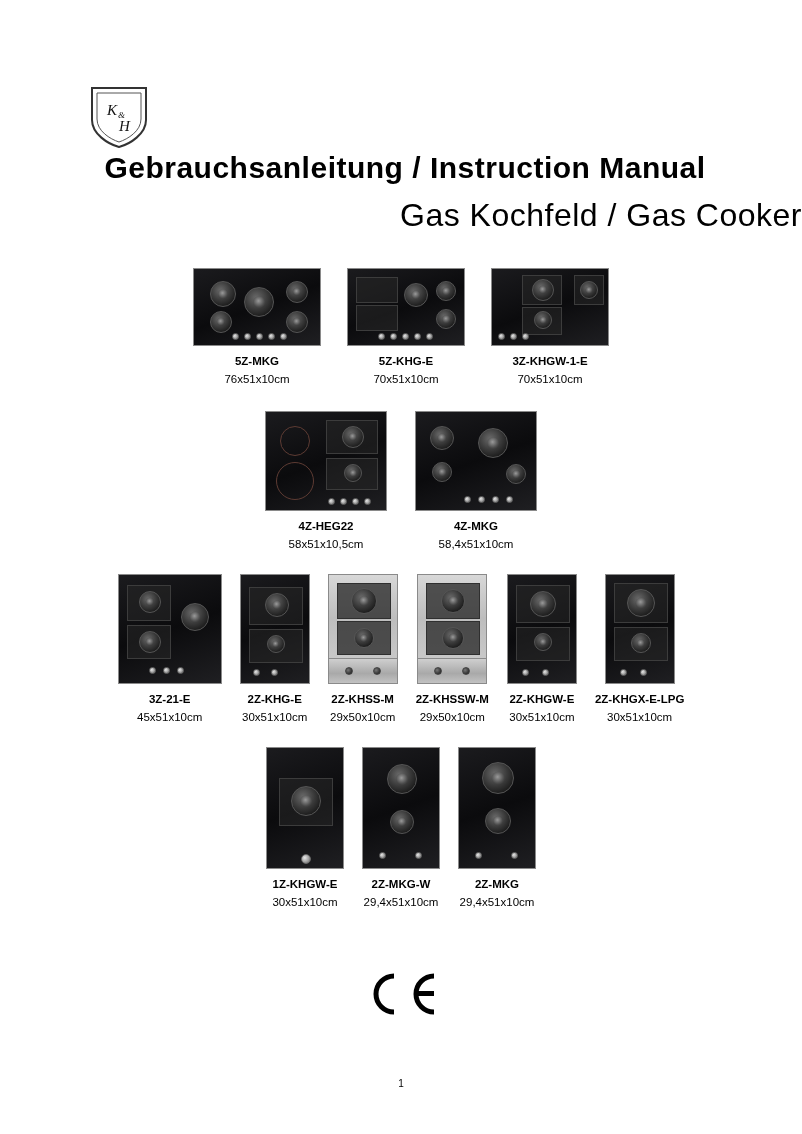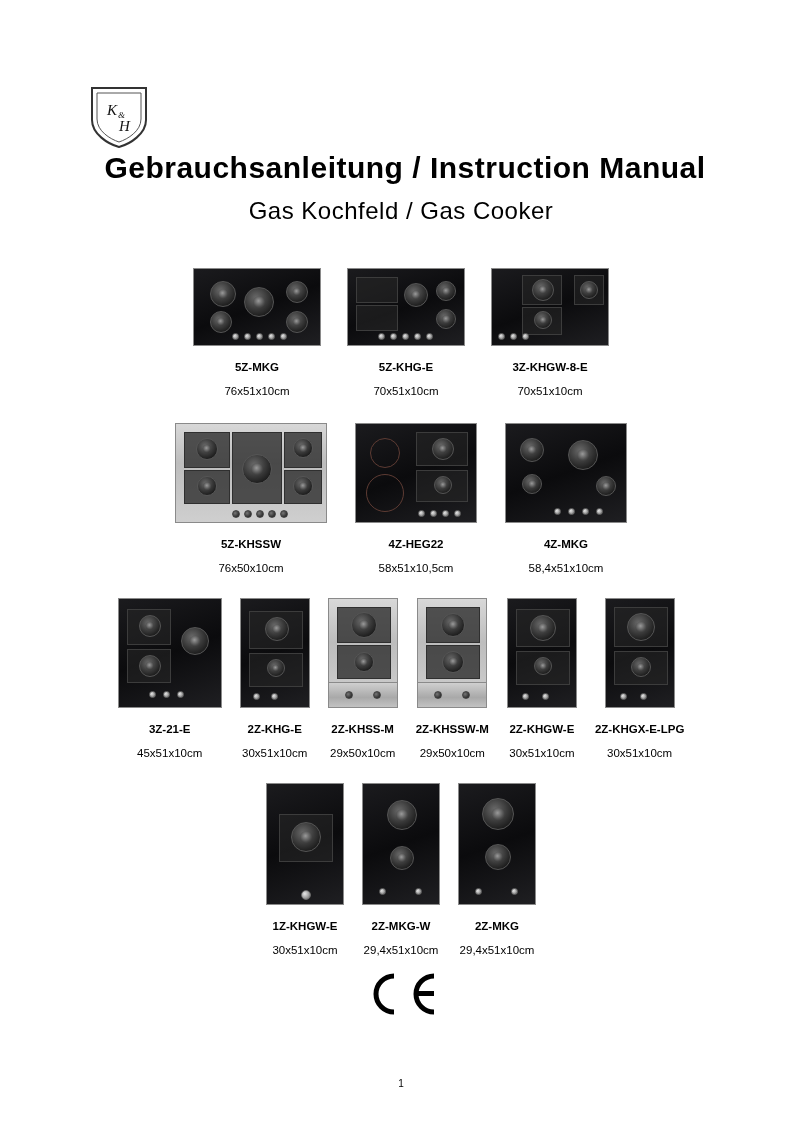--- a/index.html
+++ b/index.html
@@ -42,43 +42,42 @@
     text-align: center;
     font-size: 30px;
     font-weight: bold;
     letter-spacing: 0.5px;
   }
   .title-sub {
     position: absolute;
     top: 197px;
     left: 0;
     width: 802px;
-    text-align: center;
-    font-size: 24px;
+    text-align: right;
+    font-size: 32px;
     font-weight: normal;
     letter-spacing: 0.5px;
   }
 
   
   .grid {
     position: absolute;
     left: 0;
     top: 268px;
     width: 802px;
   }
   .row {
     display: flex;
     justify-content: center;
     align-items: flex-start;
   }
   .cell {
     display: flex;
     flex-direction: column;
     align-items: center;
-    gap: 6px;
   }
   .hob {
     border: 1px solid #8a8a8a;
     box-sizing: border-box;
     position: relative;
     overflow: hidden;
   }
   .model {
     font-size: 11.5px;
     font-weight: bold;
@@ -240,47 +239,26 @@
           <div class="grate" style="left:30px;top:6px;width:40px;height:30px;"></div>
           <div class="grate" style="left:82px;top:6px;width:30px;height:30px;"></div>
           <div class="grate" style="left:30px;top:38px;width:40px;height:28px;"></div>
           <div class="burner" style="width:22px;height:22px;left:40px;top:10px;"></div>
           <div class="burner" style="width:18px;height:18px;left:88px;top:12px;"></div>
           <div class="burner" style="width:18px;height:18px;left:42px;top:42px;"></div>
           <div class="knob" style="left:6px;top:64px;"></div>
           <div class="knob" style="left:18px;top:64px;"></div>
           <div class="knob" style="left:30px;top:64px;"></div>
         </div>
-        <div class="model">3Z-KHGW-8-E</div>
+        <div class="model">3Z-KHGW-1-E</div>
         <div class="dims">70x51x10cm</div>
       </div>
     </div>
 
     <div class="row" style="gap:28px;margin-top:26px;">
-      <div class="cell">
-        <div class="hob surf-steel" style="width:152px;height:100px;">
-          <div class="grate-steel" style="left:8px;top:8px;width:46px;height:36px;"></div>
-          <div class="grate-steel" style="left:8px;top:46px;width:46px;height:34px;"></div>
-          <div class="grate-steel" style="left:56px;top:8px;width:50px;height:72px;"></div>
-          <div class="grate-steel" style="left:108px;top:8px;width:38px;height:36px;"></div>
-          <div class="grate-steel" style="left:108px;top:46px;width:38px;height:34px;"></div>
-          <div class="burner" style="width:22px;height:22px;left:20px;top:14px;"></div>
-          <div class="burner" style="width:20px;height:20px;left:21px;top:52px;"></div>
-          <div class="burner" style="width:30px;height:30px;left:66px;top:30px;"></div>
-          <div class="burner" style="width:20px;height:20px;left:117px;top:14px;"></div>
-          <div class="burner" style="width:20px;height:20px;left:117px;top:52px;"></div>
-          <div class="knob-dark" style="left:56px;top:86px;"></div>
-          <div class="knob-dark" style="left:68px;top:86px;"></div>
-          <div class="knob-dark" style="left:80px;top:86px;"></div>
-          <div class="knob-dark" style="left:92px;top:86px;"></div>
-          <div class="knob-dark" style="left:104px;top:86px;"></div>
-        </div>
-        <div class="model">5Z-KHSSW</div>
-        <div class="dims">76x50x10cm</div>
-      </div>
 
 
       <div class="cell">
         <div class="hob surf-glass" style="width:122px;height:100px;">
           <div class="ceram-ring" style="left:14px;top:14px;width:30px;height:30px;"></div>
           <div class="ceram-ring" style="left:10px;top:50px;width:38px;height:38px;"></div>
           <div class="grate" style="left:60px;top:8px;width:52px;height:34px;"></div>
           <div class="grate" style="left:60px;top:46px;width:52px;height:32px;"></div>
           <div class="burner" style="width:22px;height:22px;left:76px;top:14px;"></div>
           <div class="burner" style="width:18px;height:18px;left:78px;top:52px;"></div>

